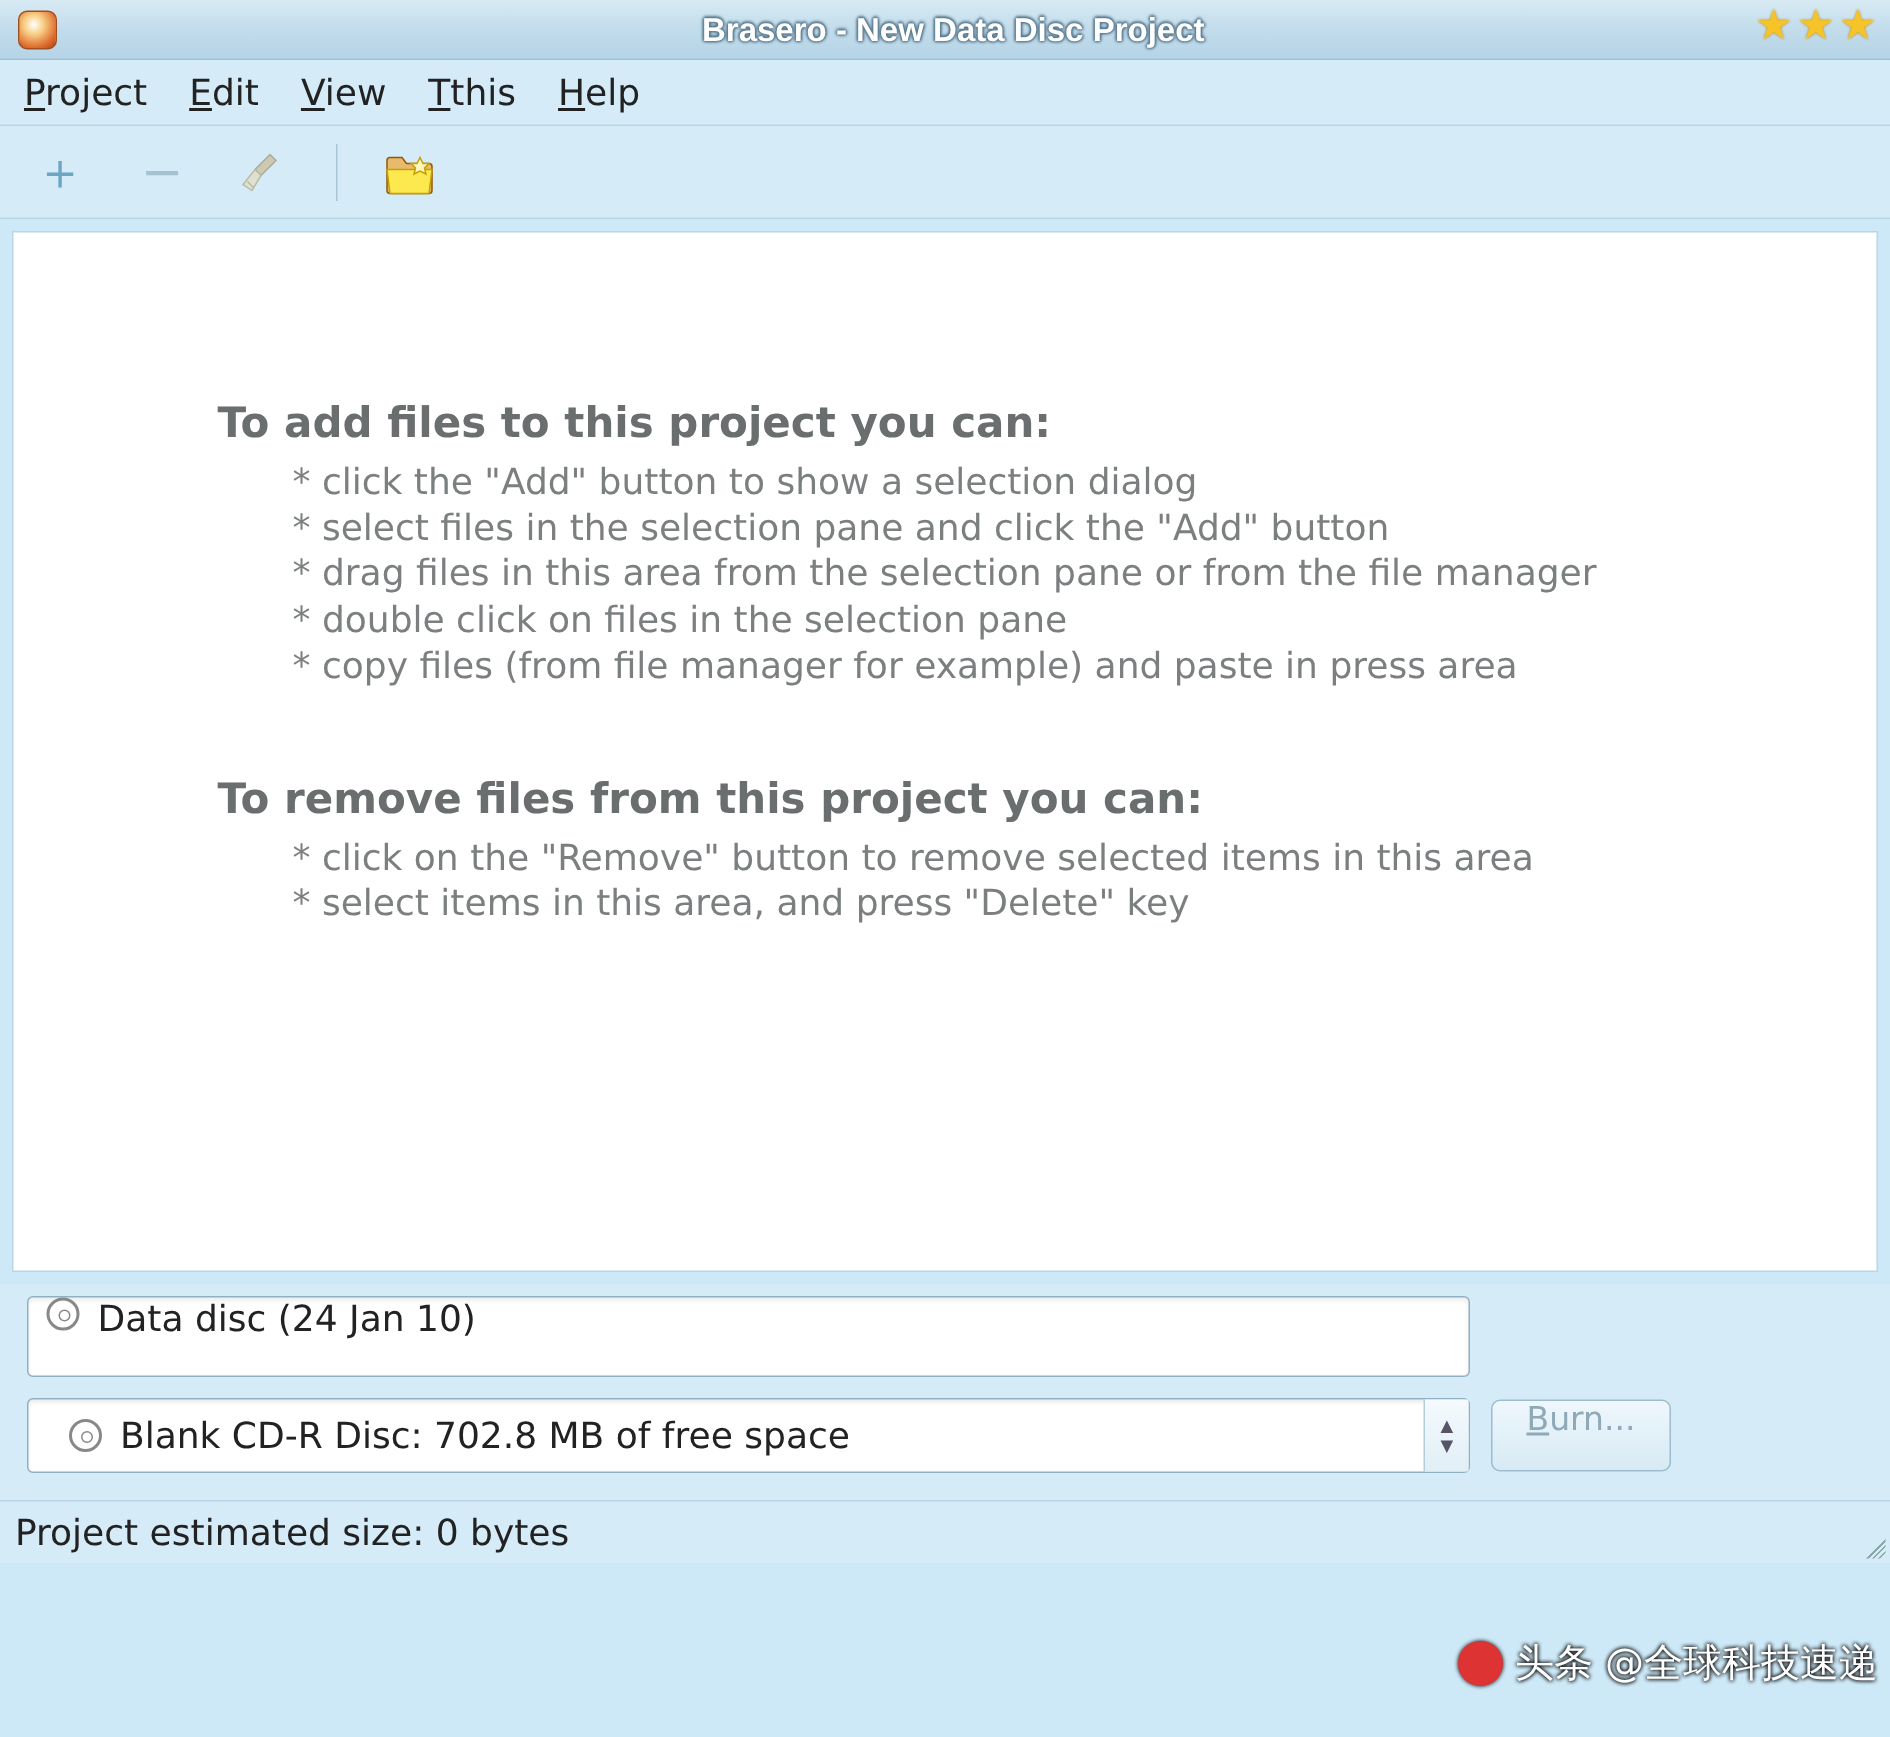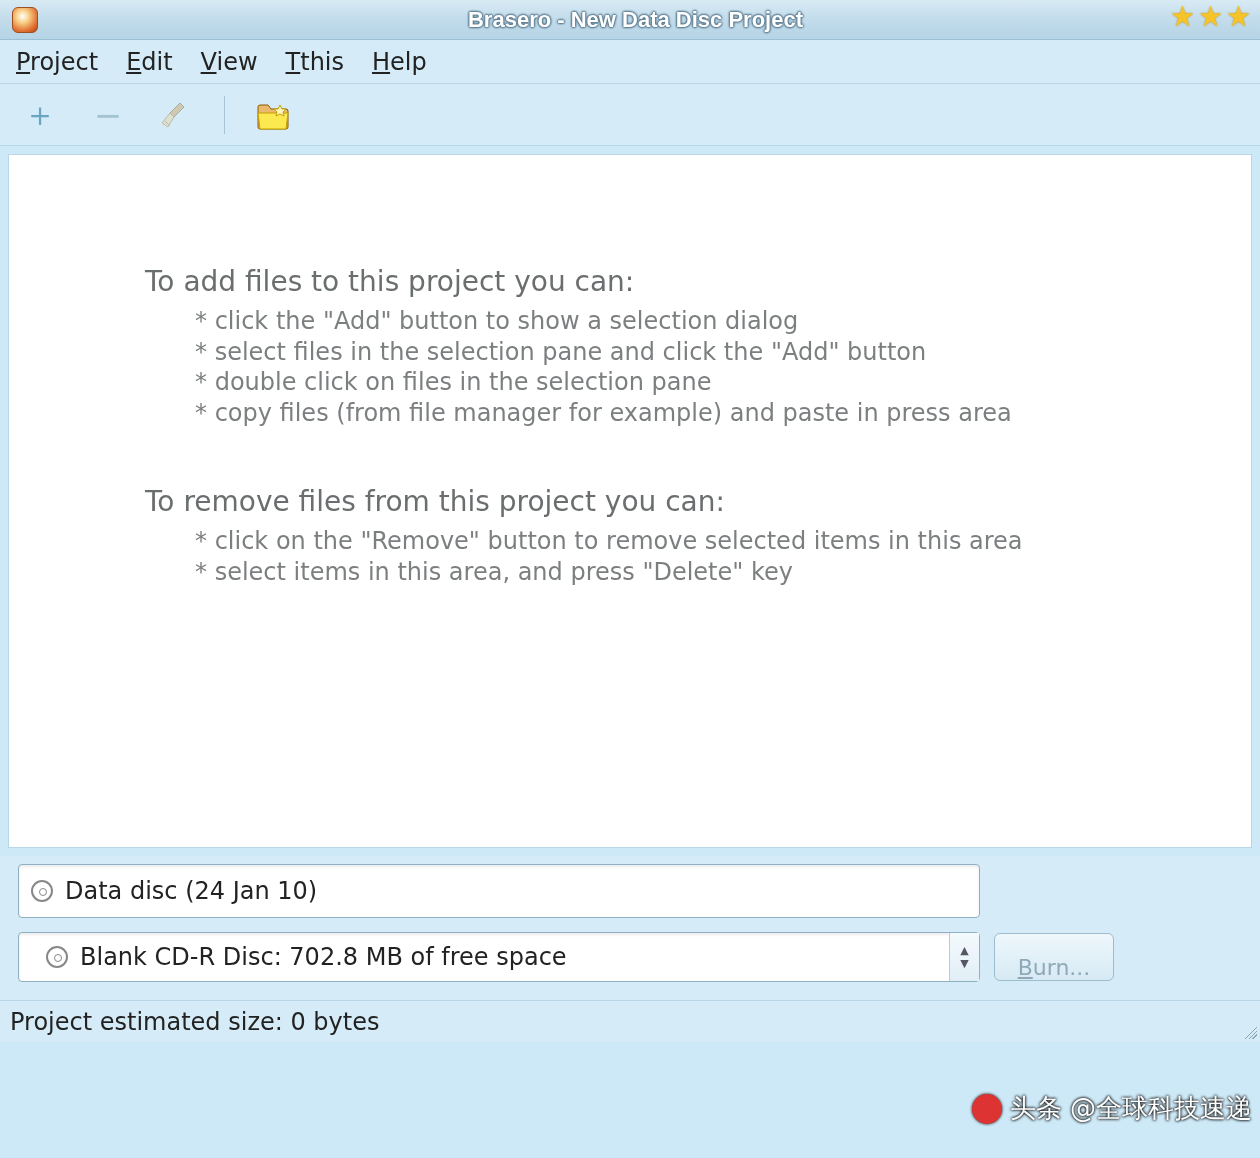--- a/index.html
+++ b/index.html
@@ -90,21 +90,21 @@
   .content {
     margin: 8px;
     background: #ffffff;
     border: 1px solid #b9d6e6;
     height: 694px;
     padding: 110px 0 0 136px;
     overflow: hidden;
   }
   .content h2 {
     font-size: 28px;
-    font-weight: normal;
+    font-weight: bold;
     color: #6b6e6f;
     margin-bottom: 8px;
   }
   .content ul {
     list-style: none;
     margin-left: 50px;
     margin-bottom: 56px;
   }
   .content li {
     font-size: 24px;
@@ -123,21 +123,20 @@
     margin-bottom: 14px;
   }
   .disc-input {
     flex: 0 0 962px;
     height: 54px;
     background: #fff;
     border: 1px solid #8fb0c2;
     border-radius: 4px;
     box-shadow: inset 0 2px 3px rgba(0,0,0,0.08);
     display: flex;
-    align-items: center;
     padding: 0 12px;
     font-size: 24px;
     color: #222;
   }
   .disc-select {
     flex: 0 0 962px;
     height: 50px;
     background: #fff;
     border: 1px solid #8fb0c2;
     border-radius: 4px;
@@ -179,21 +178,21 @@
     border-radius: 50%;
   }
   .burn-btn {
     width: 120px; height: 48px;
     border: 1px solid #9dbcce;
     border-radius: 6px;
     background: linear-gradient(to bottom, #eef7fc, #d7eaf4);
     color: #8fa9b8;
     font-size: 22px;
     display: flex;
-    align-items: flex-end;
+    align-items: flex-start;
     justify-content: center;
   }
   .burn-btn .ul { text-decoration: underline; }
   .statusbar {
     height: 42px;
     background: #d5ecf8;
     border-top: 1px solid #b9d6e6;
     display: flex;
     align-items: center;
     padding: 0 10px;
@@ -273,20 +272,21 @@
       <polygon points="25,6 27,10 31,10 28,13 29,17 25,15 21,17 22,13 19,10 23,10" fill="#fff6bf" stroke="#c4a000"></polygon>
     </svg>
   </div>
 </div>
 
 <div class="content">
   <h2>To add files to this project you can:</h2>
   <ul>
     <li>click the "Add" button to show a selection dialog</li>
     <li>select files in the selection pane and click the "Add" button</li>
+    <li>drag files in this area from the selection pane or from the file manager</li>
     <li>double click on files in the selection pane</li>
     <li>copy files (from file manager for example) and paste in press area</li>
   </ul>
   <h2>To remove files from this project you can:</h2>
   <ul>
     <li>click on the "Remove" button to remove selected items in this area</li>
     <li>select items in this area, and press "Delete" key</li>
   </ul>
 </div>
 

